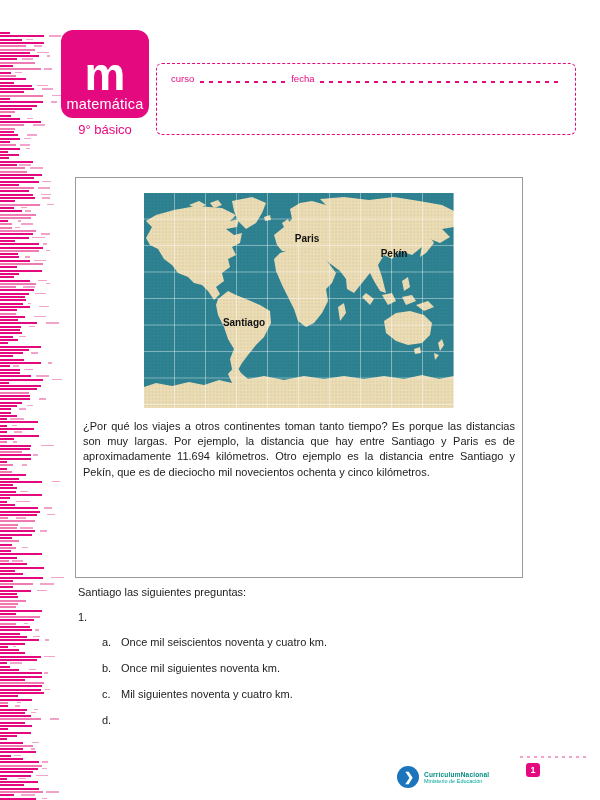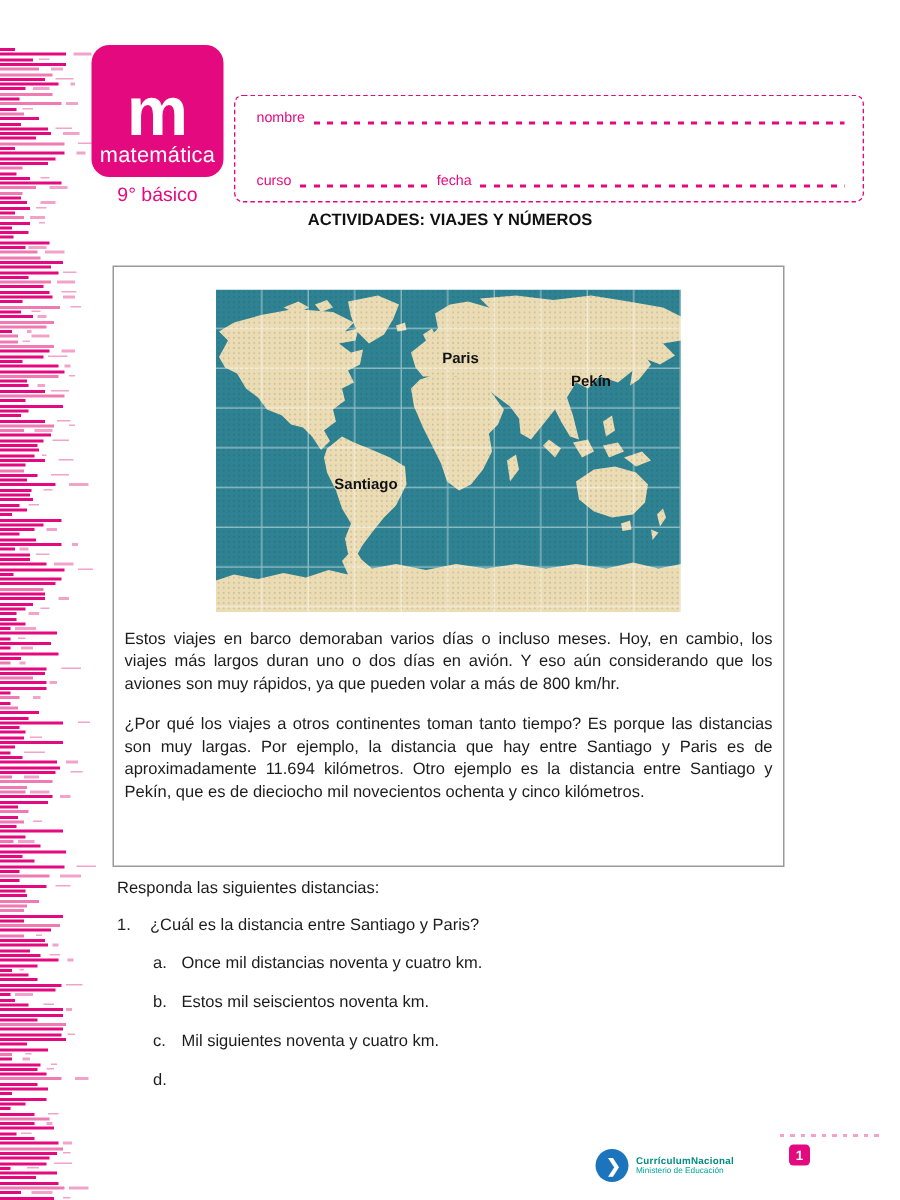--- a/index.html
+++ b/index.html
@@ -406,32 +406,27 @@
   <div class="logo-block">
     <div class="logo-square">
       <div class="logo-m">m</div>
       <div class="logo-brand">matemática</div>
     </div>
     <div class="logo-grade">9° básico</div>
   </div>
 
   <div class="form-box">
     <div class="form-row">
-      <span class="form-label">nombre</span>
-      <span class="dline"></span>
-    </div>
-    <div class="form-row">
       <span class="form-label">curso</span>
       <span class="dline fixed"></span>
       <span class="form-label">fecha</span>
       <span class="dline"></span>
     </div>
   </div>
 
-  <div class="doc-title">ACTIVIDADES: VIAJES Y NÚMEROS</div>
 
   <div class="content-box">
     <div class="map-wrap">
       <svg viewBox="0 0 310 215" width="310" height="215" xmlns="http://www.w3.org/2000/svg">
         <defs>
           <pattern id="dots" width="3.4" height="3.4" patternUnits="userSpaceOnUse">
             <circle cx="1.7" cy="1.7" r="0.65" fill="#06343e" opacity="0.16"></circle>
           </pattern>
           <pattern id="grid" width="31" height="26.5" patternUnits="userSpaceOnUse">
             <path d="M30.5 0 V26.5 M0 26 H31" stroke="#ffffff" stroke-width="0.9" fill="none" opacity="0.45"></path>
@@ -482,38 +477,36 @@
         </g>
 
         <rect x="0" y="0" width="310" height="215" fill="url(#dots)"></rect>
         <rect x="0" y="0" width="310" height="215" fill="url(#grid)"></rect>
 
         <text class="map-label" x="163" y="49" text-anchor="middle">Paris</text>
         <text class="map-label" x="250" y="64" text-anchor="middle">Pekín</text>
         <text class="map-label" x="100" y="133" text-anchor="middle">Santiago</text>
       </svg>
     </div>
-    <p>Estos viajes en barco demoraban varios días o incluso meses. Hoy, en cambio, los viajes más largos duran uno o dos días en avión. Y eso aún considerando que los aviones son muy rápidos, ya que pueden volar a más de 800 km/hr.</p>
     <p>¿Por qué los viajes a otros continentes toman tanto tiempo? Es porque las distancias son muy largas. Por ejemplo, la distancia que hay entre Santiago y Paris es de aproximadamente 11.694 kilómetros. Otro ejemplo es la distancia entre Santiago y Pekín, que es de dieciocho mil novecientos ochenta y cinco kilómetros.</p>
   </div>
 
   <div class="questions">
-    <div class="q-intro">Responda las siguientes distancias:</div>
+    <div class="q-intro">Santiago las siguientes preguntas:</div>
     <div class="q-item">
       <span class="q-num">1.</span>
-      <span>¿Cuál es la distancia entre Santiago y Paris?</span>
     </div>
     <div class="q-options">
       <div class="q-option">
         <span class="q-letter">a.</span>
-        <span>Once mil distancias noventa y cuatro km.</span>
+        <span>Once mil seiscientos noventa y cuatro km.</span>
       </div>
       <div class="q-option">
         <span class="q-letter">b.</span>
-        <span>Estos mil seiscientos noventa km.</span>
+        <span>Once mil siguientes noventa km.</span>
       </div>
       <div class="q-option">
         <span class="q-letter">c.</span>
         <span>Mil siguientes noventa y cuatro km.</span>
       </div>
       <div class="q-option">
         <span class="q-letter">d.</span>
       </div>
     </div>
   </div>

